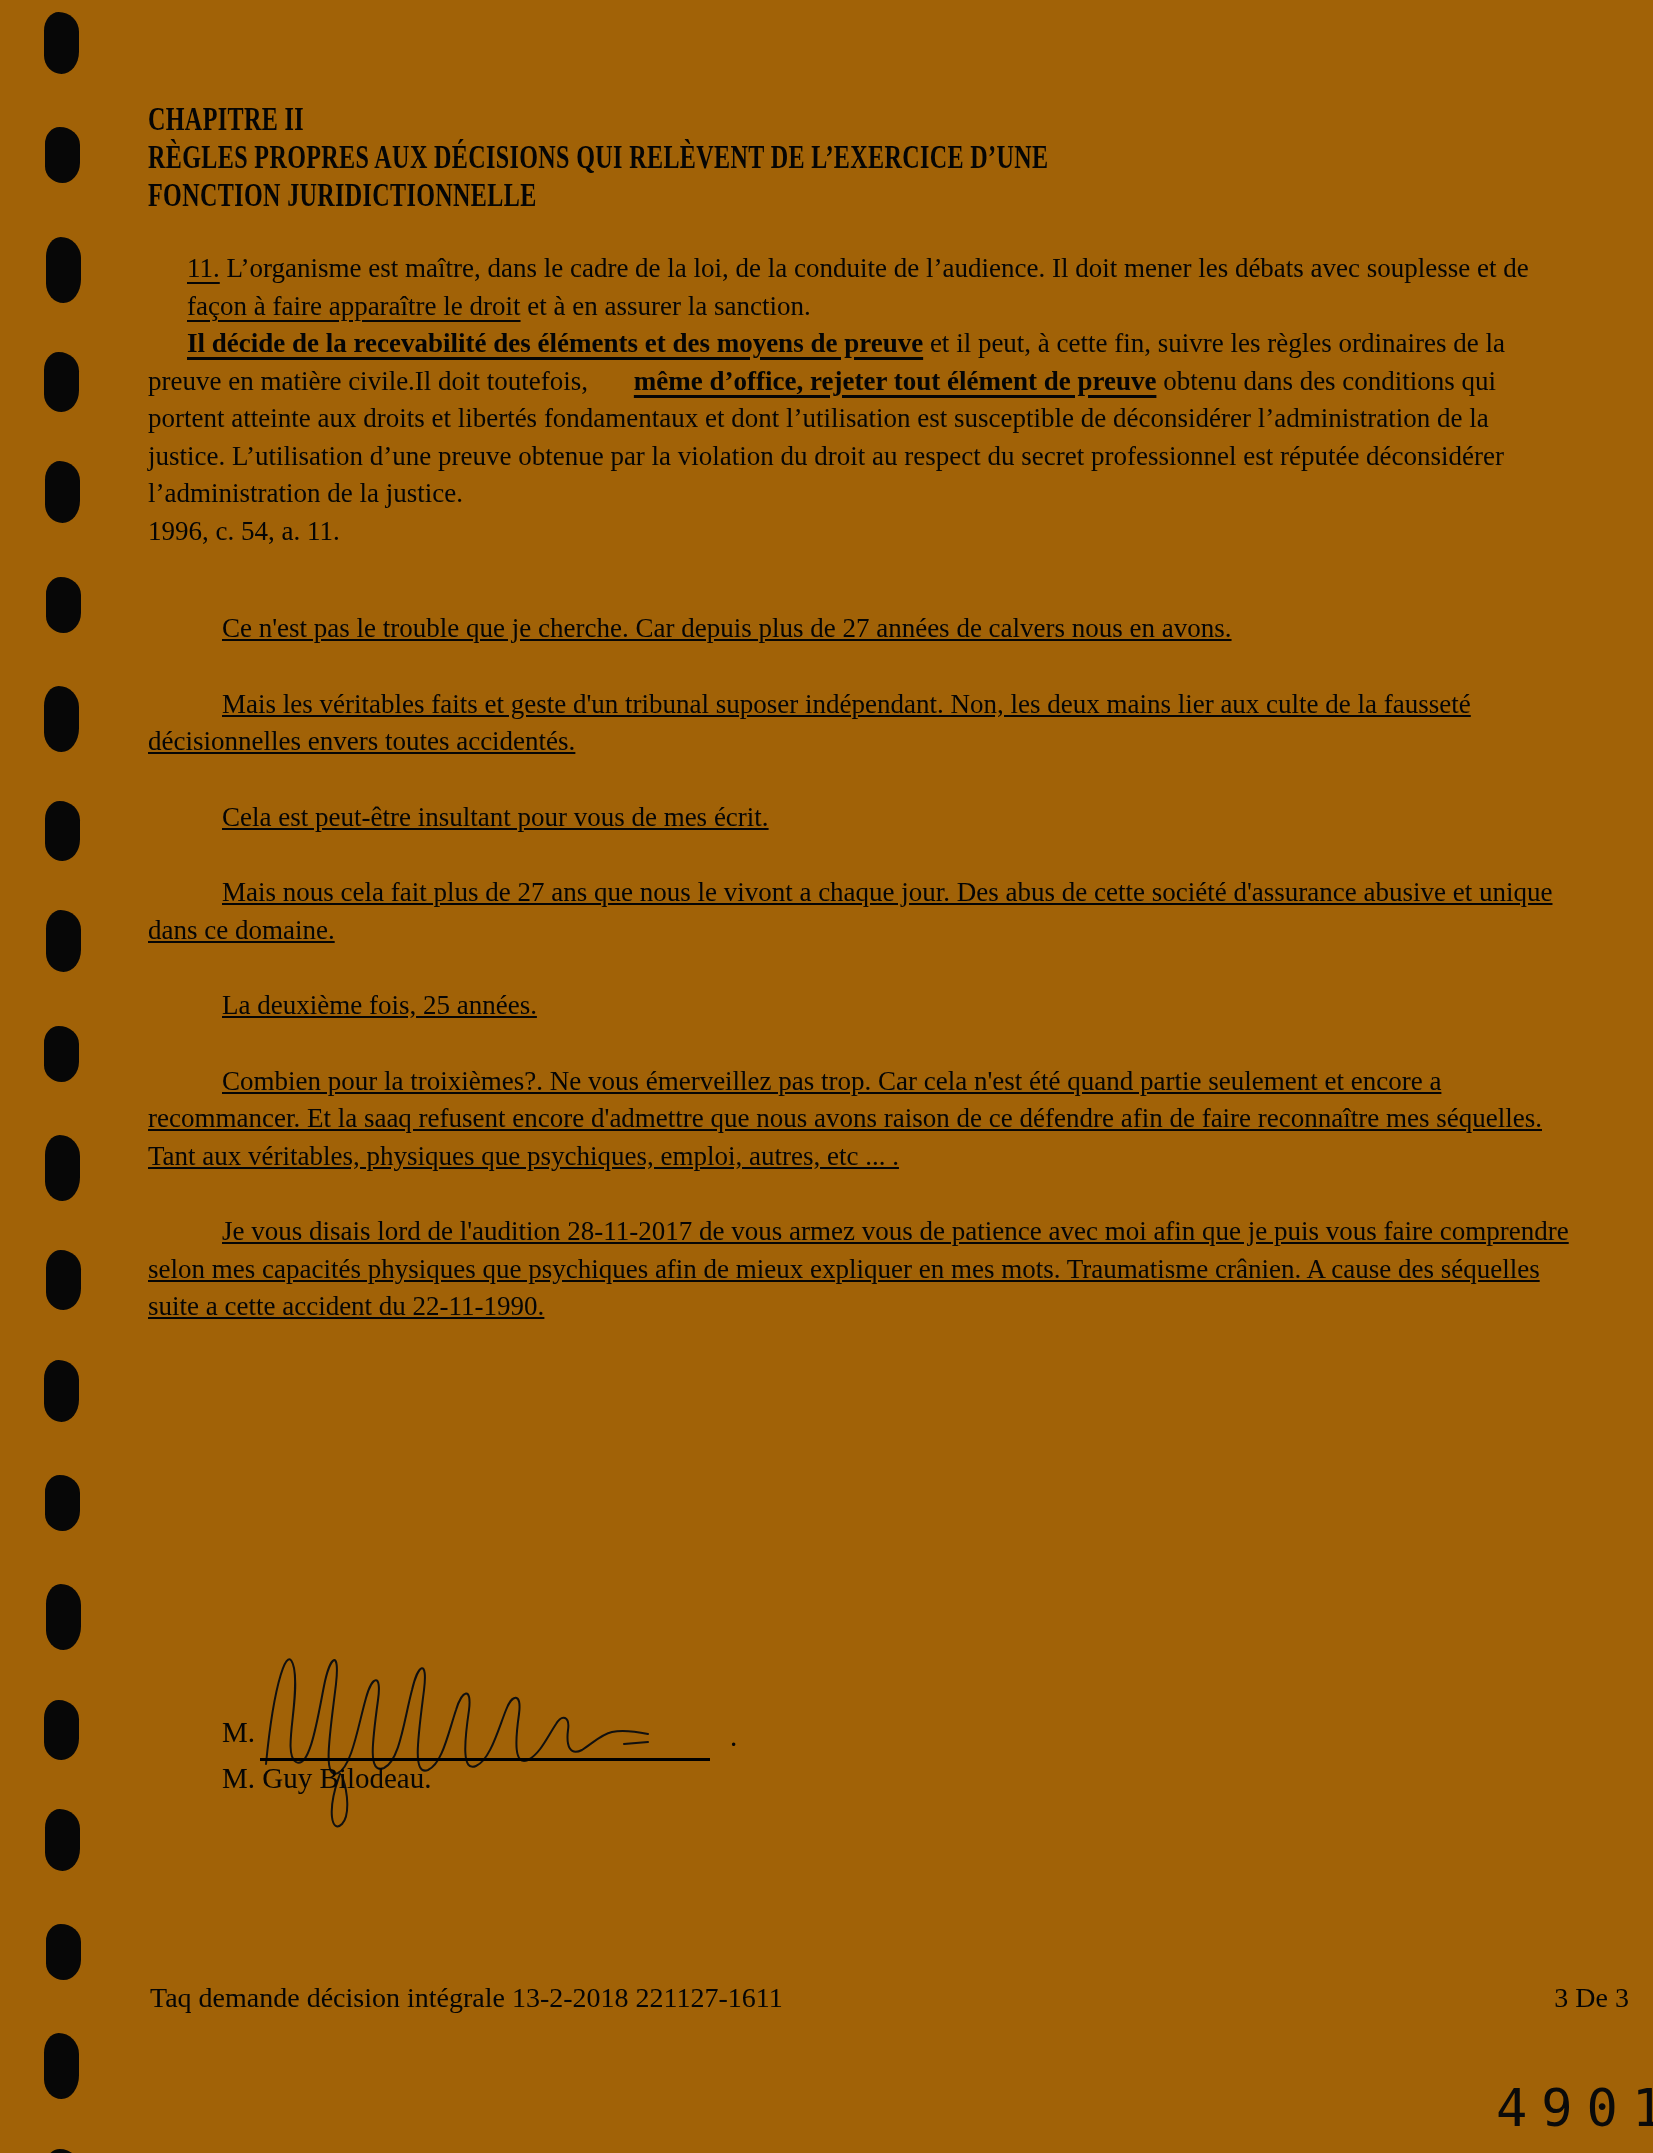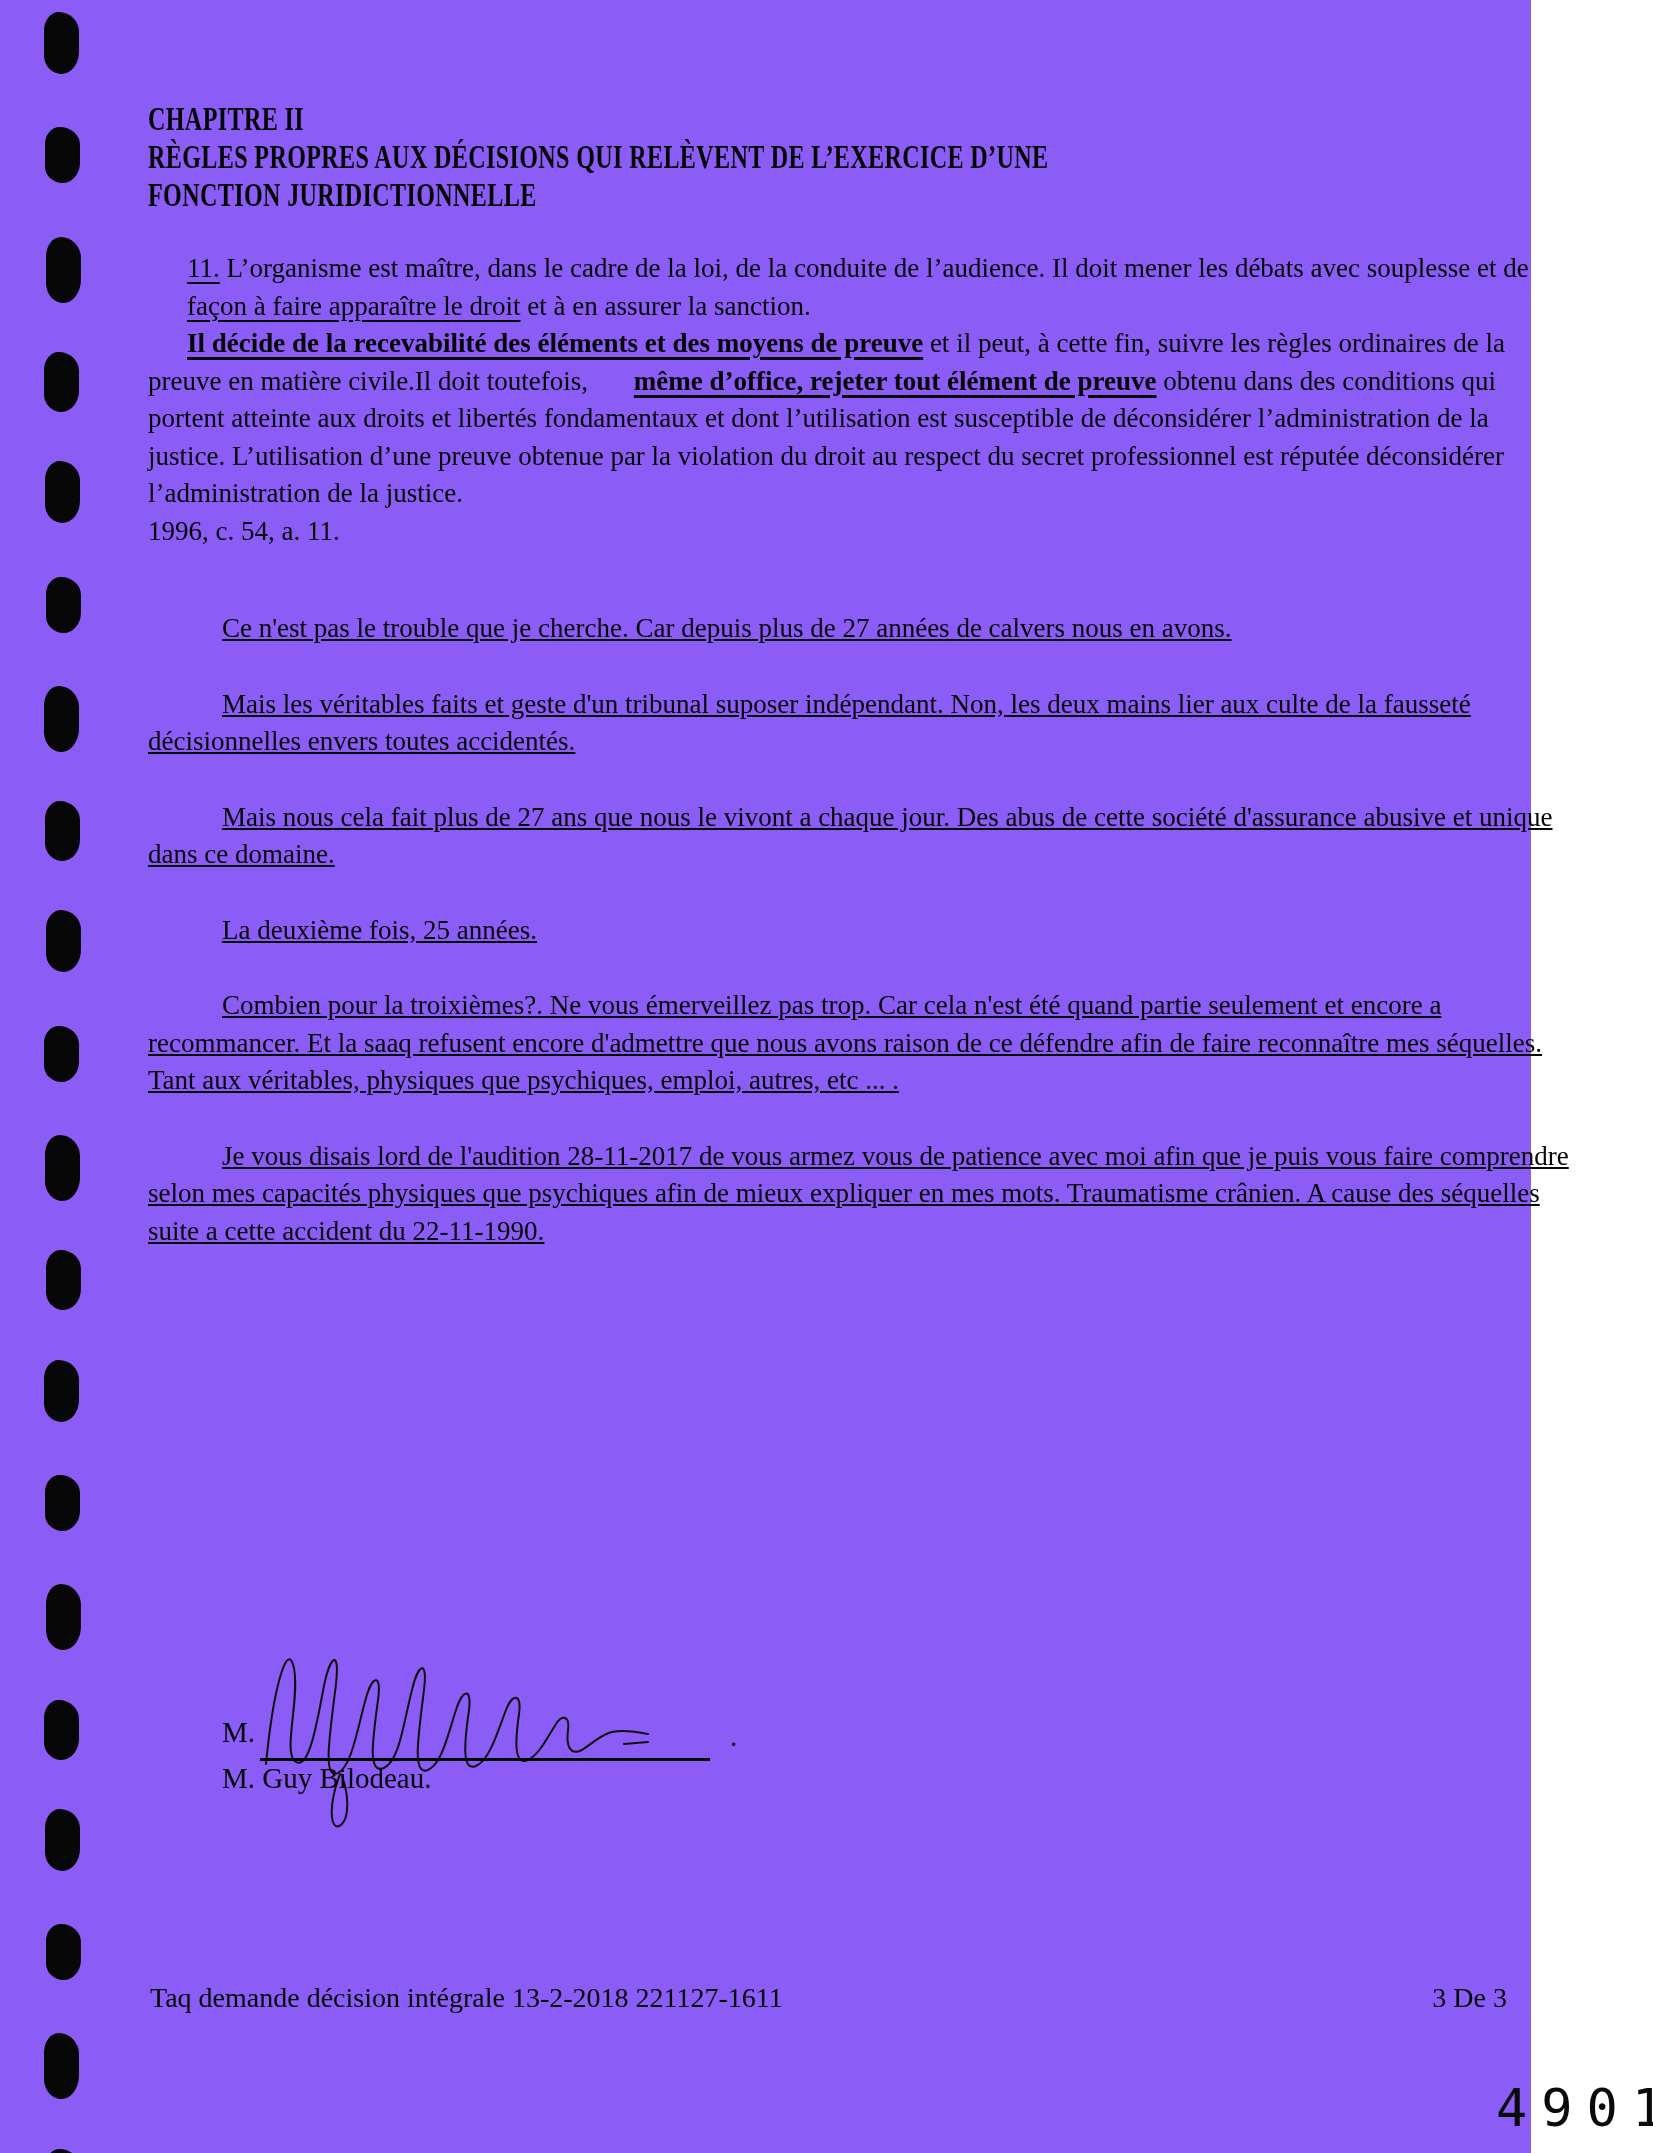--- a/index.html
+++ b/index.html
@@ -3,21 +3,21 @@
 <meta charset="utf-8">
 <style>
   html, body { margin: 0; padding: 0; }
   body {
     width: 1653px; height: 2153px;
     background: #ffffff;
     overflow: hidden;
     font-family: "Liberation Serif", serif;
     color: #050505;
   }
-  .page { position: relative; width: 1531px; height: 2153px; background: #8b5cf6; }
+  .page { position: relative; width: 1653px; height: 2153px; background: #a16207; }
 
   
   .hole {
     position: absolute;
     left: 44px; width: 35px;
     background: #070707;
     border-radius: 42% 58% 50% 50% / 30% 32% 36% 30%;
   }
 
   .content { position: absolute; left: 148px; top: 100px; width: 1422px; }
@@ -93,20 +93,21 @@
       <span class="hline">CHAPITRE II</span>
       <span class="hline">RÈGLES PROPRES AUX DÉCISIONS QUI RELÈVENT DE L’EXERCICE D’UNE</span>
       <span class="hline">FONCTION JURIDICTIONNELLE</span>
     </h1>
 
     <div class="article"><span class="u">11.</span><span class=""> L’organisme est maître, dans le cadre de la loi, de la conduite de l’audience. Il doit mener les débats avec souplesse et de </span><span class="u">façon à faire apparaître le droit</span><span class=""> et à en assurer la sanction.</span><br><span class="b u">Il décide de la recevabilité des éléments et des moyens de preuve</span><span class=""> et il peut, à cette fin, suivre les règles ordinaires de la preuve en matière civile.Il doit toutefois, </span><span class="b u">même d’office, rejeter tout élément de preuve</span><span class=""> obtenu dans des conditions qui portent atteinte aux droits et libertés fondamentaux et dont l’utilisation est susceptible de déconsidérer l’administration de la justice. L’utilisation d’une preuve obtenue par la violation du droit au respect du secret professionnel est réputée déconsidérer l’administration de la justice.</span><br><span class="">1996, c. 54, a. 11.</span></div>
 
     <div class="paras">
         <p>Ce n'est pas le trouble que je cherche. Car depuis plus de 27 années de calvers nous en avons.</p>
         <p>Mais les véritables faits et geste d'un tribunal suposer indépendant. Non, les deux mains lier aux culte de la fausseté décisionnelles envers toutes accidentés.</p>
+        <p>Cela est peut-être insultant pour vous de mes écrit.</p>
         <p>Mais nous cela fait plus de 27 ans que nous le vivont a chaque jour. Des abus de cette société d'assurance abusive et unique dans ce domaine.</p>
         <p>La deuxième fois, 25 années.</p>
         <p>Combien pour la troixièmes?. Ne vous émerveillez pas trop. Car cela n'est été quand partie seulement et encore a recommancer. Et la saaq refusent encore d'admettre que nous avons raison de ce défendre afin de faire reconnaître mes séquelles. Tant aux véritables, physiques que psychiques, emploi, autres, etc ... .</p>
         <p>Je vous disais lord de l'audition 28-11-2017 de vous armez vous de patience avec moi afin que je puis vous faire comprendre selon mes capacités physiques que psychiques afin de mieux expliquer en mes mots. Traumatisme crânien. A cause des séquelles suite a cette accident du 22-11-1990.</p>
       </div>
   </div>
 
   <div class="sig">
     <span class="sig-m">M.</span>
     <svg class="scrawl" viewBox="0 0 410 215" fill="none" stroke="#101010" stroke-width="2" stroke-linecap="round">

